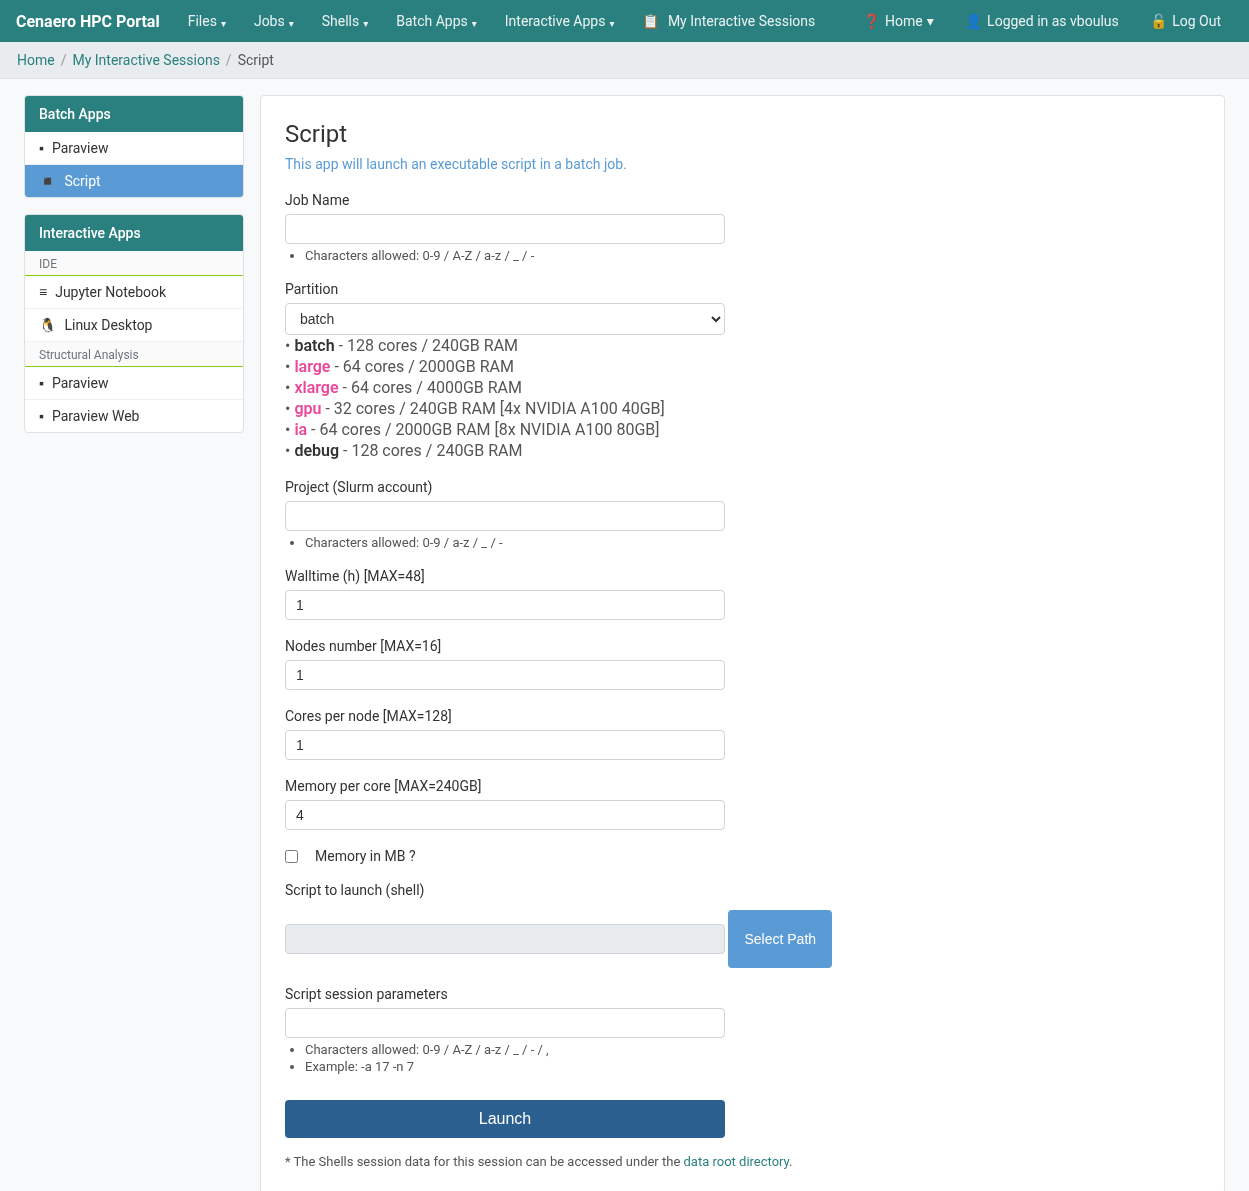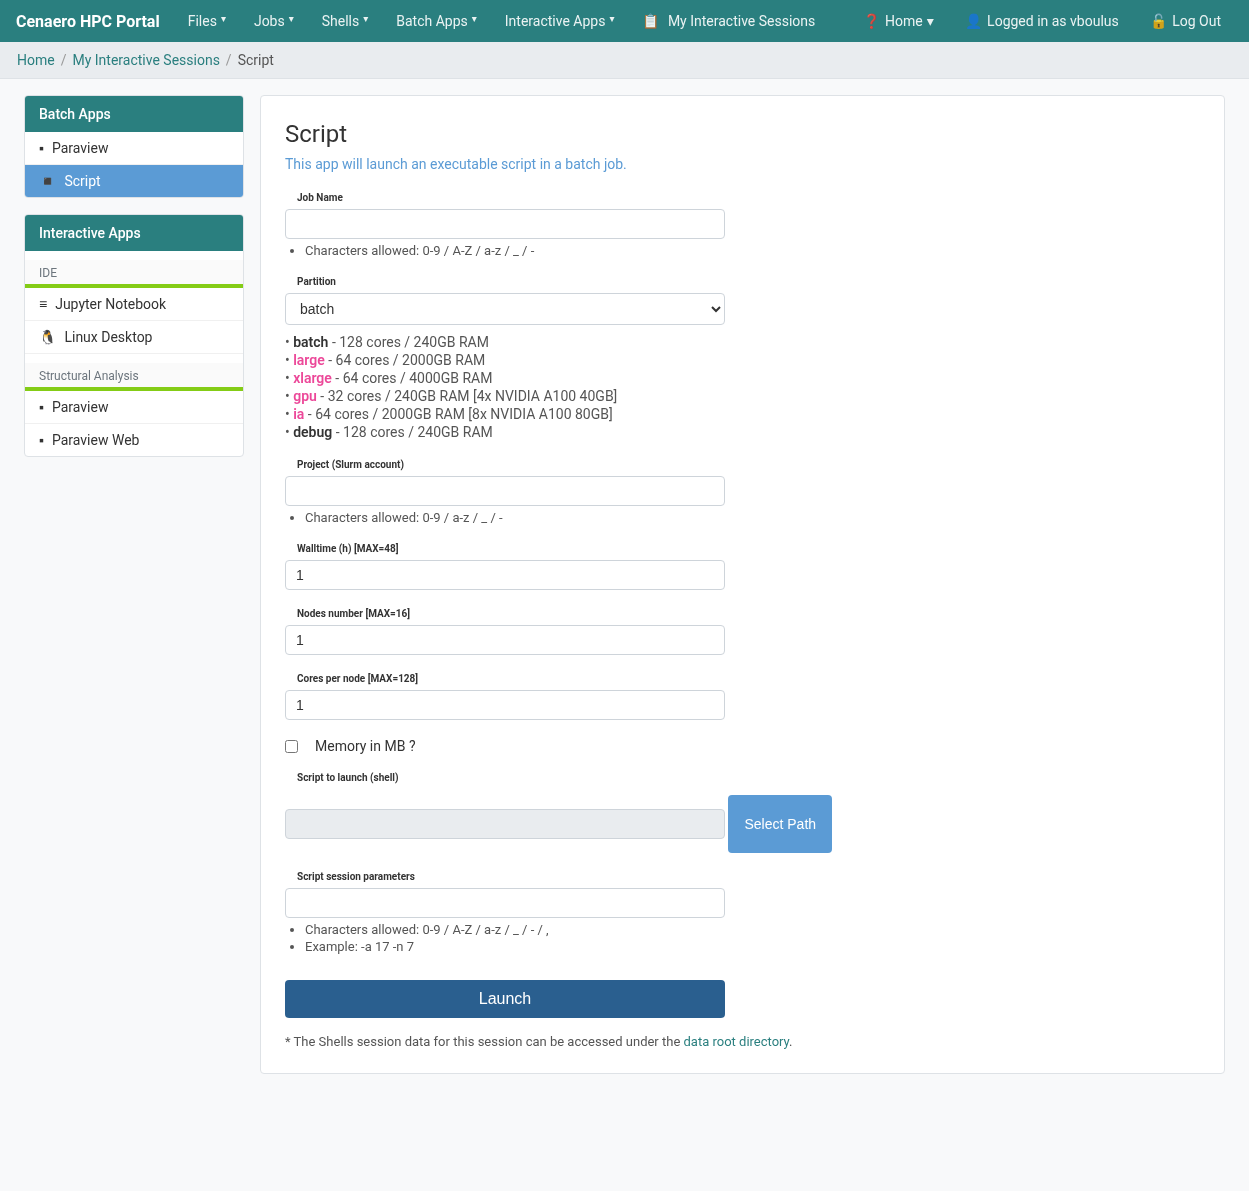--- a/index.html
+++ b/index.html
@@ -26,21 +26,21 @@
       align-items: center;
       flex: 1;
       gap: 4px;
     }
     .nav-item {
       color: rgba(255,255,255,0.9);
       padding: 8px 12px;
       cursor: pointer;
       font-size: 14px;
       display: flex;
-      align-items: flex-start;
+      align-items: flex-end;
       gap: 4px;
       border-radius: 4px;
     }
     .nav-item .caret { font-size: 10px; }
     .nav-right {
       display: flex;
       align-items: center;
       gap: 8px;
     }
     .nav-icon-item {
@@ -104,23 +104,22 @@
       color: #333;
       font-size: 14px;
     }
     .sidebar-item:last-child { border-bottom: none; }
     .sidebar-item.active { background: #5b9bd5; color: white; }
     .sidebar-item .item-icon { font-size: 14px; }
     .sidebar-category {
       padding: 6px 14px 4px;
       font-size: 12px;
       color: #6c757d;
-      border-bottom: 4px solid #84cc16;
+      border-bottom: 1px solid #84cc16;
       background: #fafafa;
-      margin-top: 9px;
     }
 
     
     .content {
       flex: 1;
       background: white;
       border: 1px solid #dee2e6;
       border-radius: 4px;
       padding: 24px;
     }
@@ -136,24 +135,23 @@
       font-size: 14px;
     }
 
     
     .form-group {
       margin-bottom: 18px;
     }
     .form-label {
       display: block;
       margin-bottom: 6px;
-      font-weight: 700;
+      font-weight: 400;
       color: #333;
-      font-size: 10px;
-      margin-left: 12px;
+      font-size: 14px;
     }
     .form-control {
       width: 100%;
       padding: 6px 10px;
       border: 1px solid #ced4da;
       border-radius: 4px;
       font-size: 14px;
       color: #333;
       background: #fff;
       max-width: 440px;
@@ -176,23 +174,22 @@
       font-size: 13px;
       color: #555;
       margin-top: 4px;
     }
     .form-help ul {
       list-style: disc;
       padding-left: 20px;
     }
     .form-help li { margin-bottom: 2px; }
     .partition-list {
-      font-size: 14px;
+      font-size: 16px;
       color: #555;
-      margin-top: 8px;
       padding-left: 0;
       list-style: none;
     }
     .partition-list li {
       padding: 1px 0;
     }
     .partition-list li::before { content: "• "; }
     .partition-name { font-weight: 600; color: #333; }
     .partition-name.highlight { color: #ec4899; }
 
@@ -400,20 +397,24 @@
       <input type="number" class="form-control" value="1" min="1" max="16" style="">
     </div>
 
     
     <div class="form-group">
       <label class="form-label">Cores per node [MAX=128]</label>
       <input type="number" class="form-control" value="1" min="1" max="128" style="">
     </div>
 
     
+    <div class="form-group">
+      <label class="form-label">Memory per core [MAX=240GB]</label>
+      <input type="number" class="form-control" value="4" min="1" style="">
+    </div>
 
     
     <div class="checkbox-group">
       <input type="checkbox" id="memory-mb" style="">
       <label for="memory-mb">Memory in MB ?</label>
     </div>
 
     
     <div class="form-group">
       <label class="form-label">Script to launch (shell)</label>

